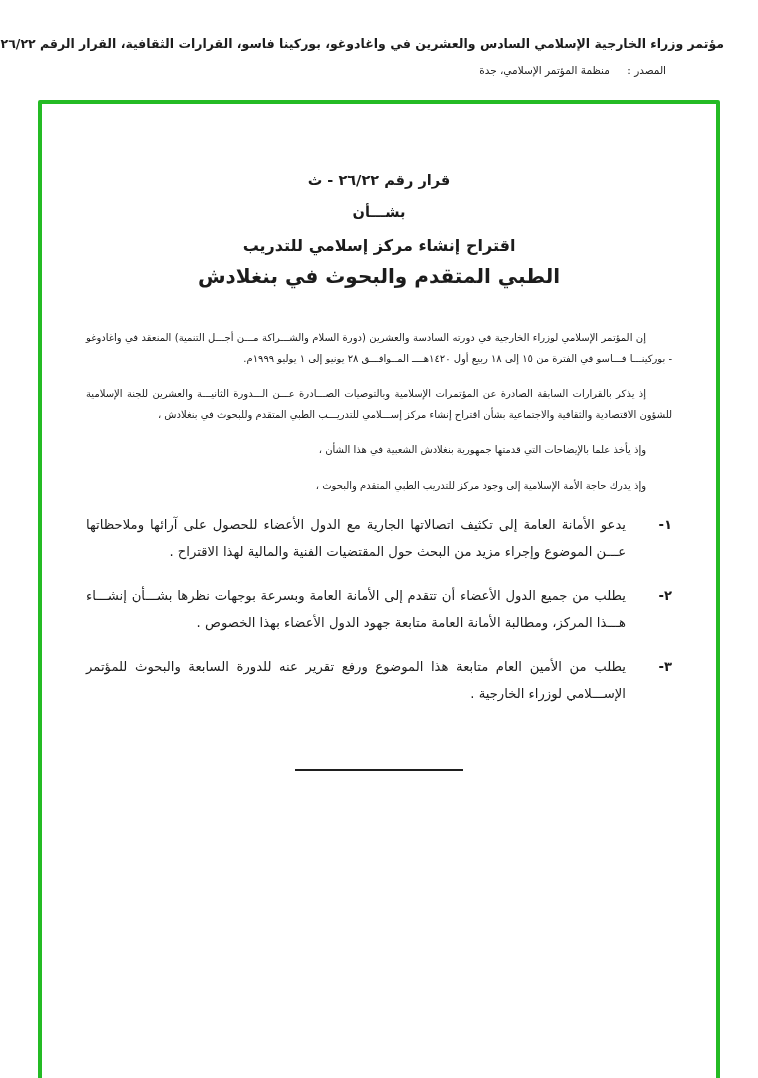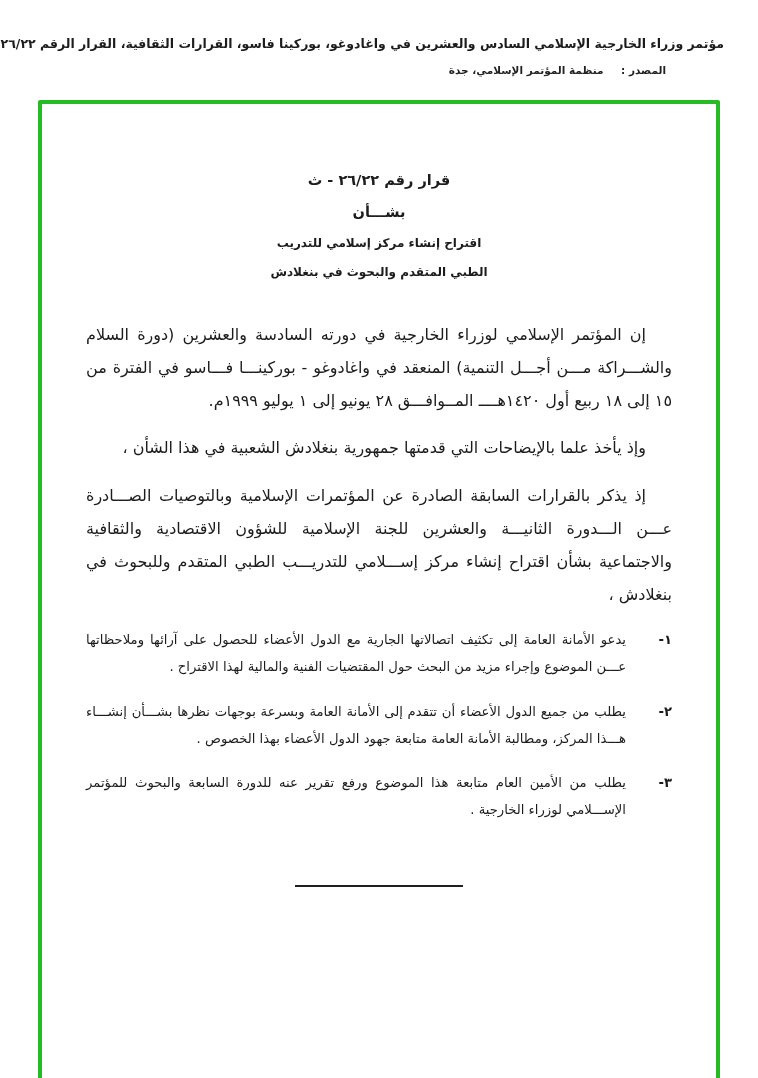--- a/index.html
+++ b/index.html
@@ -18,42 +18,42 @@
     text-align:right;
     font-size:12.5px;
     font-weight:bold;
     white-space:nowrap;
     letter-spacing:0;
   }
   .source-line {
     position:absolute;
     top:64px; right:92px;
     font-size:10.5px;
-    font-weight:bold;
+    font-weight:normal;
     color:#222;
   }
   .source-line .src-label { margin-left:14px; }
   .frame {
     position:absolute;
     left:38px; top:100px;
     width:682px; height:1001px;
     border:4px solid #24bb24;
     border-radius:2px;
     box-sizing:border-box;
     padding:68px 44px 0 44px;
     background:#ffffff;
   }
   .title-block { text-align:center; font-weight:bold; }
   .title-number  { font-size:14.5px; margin-bottom:16px; letter-spacing:1px; }
   .subject-word  { font-size:14.5px; margin-bottom:16px; letter-spacing:1px; }
-  .title-line-1  { font-size:12px; margin-bottom:15px; }
-  .title-line-2  { font-size:12px; }
+  .title-line-1  { font-size:16px; margin-bottom:9px; }
+  .title-line-2  { font-size:20px; }
   .doc-body { margin-top:40px; }
   .para {
-    font-size:16px;
+    font-size:10px;
     line-height:2.05;
     text-align:justify;
     text-align-last:right;
     margin:0 0 15px 0;
     text-indent:26px;
   }
   .items { margin-top:12px; }
   .item {
     display:flex;
     margin-bottom:17px;
@@ -97,24 +97,25 @@
       <div class="title-number">قرار رقم ٢٦/٢٢ - ث</div>
       <div class="subject-word">بشـــأن</div>
       <div class="title-line-1">اقتراح إنشاء مركز إسلامي للتدريب</div>
       <div class="title-line-2">الطبي المتقدم والبحوث في بنغلادش</div>
     </div>
 
     <div class="doc-body">
 
       <p class="para">إن المؤتمر الإسلامي لوزراء الخارجية في دورته السادسة والعشرين (دورة السلام والشـــراكة مـــن أجـــل التنمية) المنعقد في واغادوغو - بوركينـــا فـــاسو في الفترة من ١٥ إلى ١٨ ربيع أول ١٤٢٠هــــ المــوافـــق ٢٨ يونيو إلى ١ يوليو ١٩٩٩م.</p>
 
+      <p class="para">إذ يذكر بالقرارات السابقة الصادرة عن المؤتمرات الإسلامية وبالتوصيات الصـــادرة عـــن الـــدورة الثانيـــة والعشرين للجنة الإسلامية للشؤون الاقتصادية والثقافية والاجتماعية بشأن اقتراح إنشاء مركز إســـلامي للتدريـــب الطبي المتقدم وللبحوث في بنغلادش ،</p>
+
       <p class="para">وإذ يأخذ علما بالإيضاحات التي قدمتها جمهورية بنغلادش الشعبية في هذا الشأن ،</p>
 
-      <p class="para">إذ يذكر بالقرارات السابقة الصادرة عن المؤتمرات الإسلامية وبالتوصيات الصـــادرة عـــن الـــدورة الثانيـــة والعشرين للجنة الإسلامية للشؤون الاقتصادية والثقافية والاجتماعية بشأن اقتراح إنشاء مركز إســـلامي للتدريـــب الطبي المتقدم وللبحوث في بنغلادش ،</p>
-
+      <p class="para">وإذ يدرك  حاجة الأمة الإسلامية إلى وجود مركز للتدريب الطبي المتقدم والبحوث ،</p>
 
 
       <div class="items">
 
         <div class="item">
           <span class="item-num">١-</span>
           <span class="item-text">
             <span class="item-lead">يدعو</span>
             <span>الأمانة العامة إلى تكثيف اتصالاتها الجارية مع الدول الأعضاء للحصول على آرائها وملاحظاتها عـــن الموضوع وإجراء مزيد من البحث حول المقتضيات الفنية والمالية لهذا الاقتراح .</span>
           </span>

